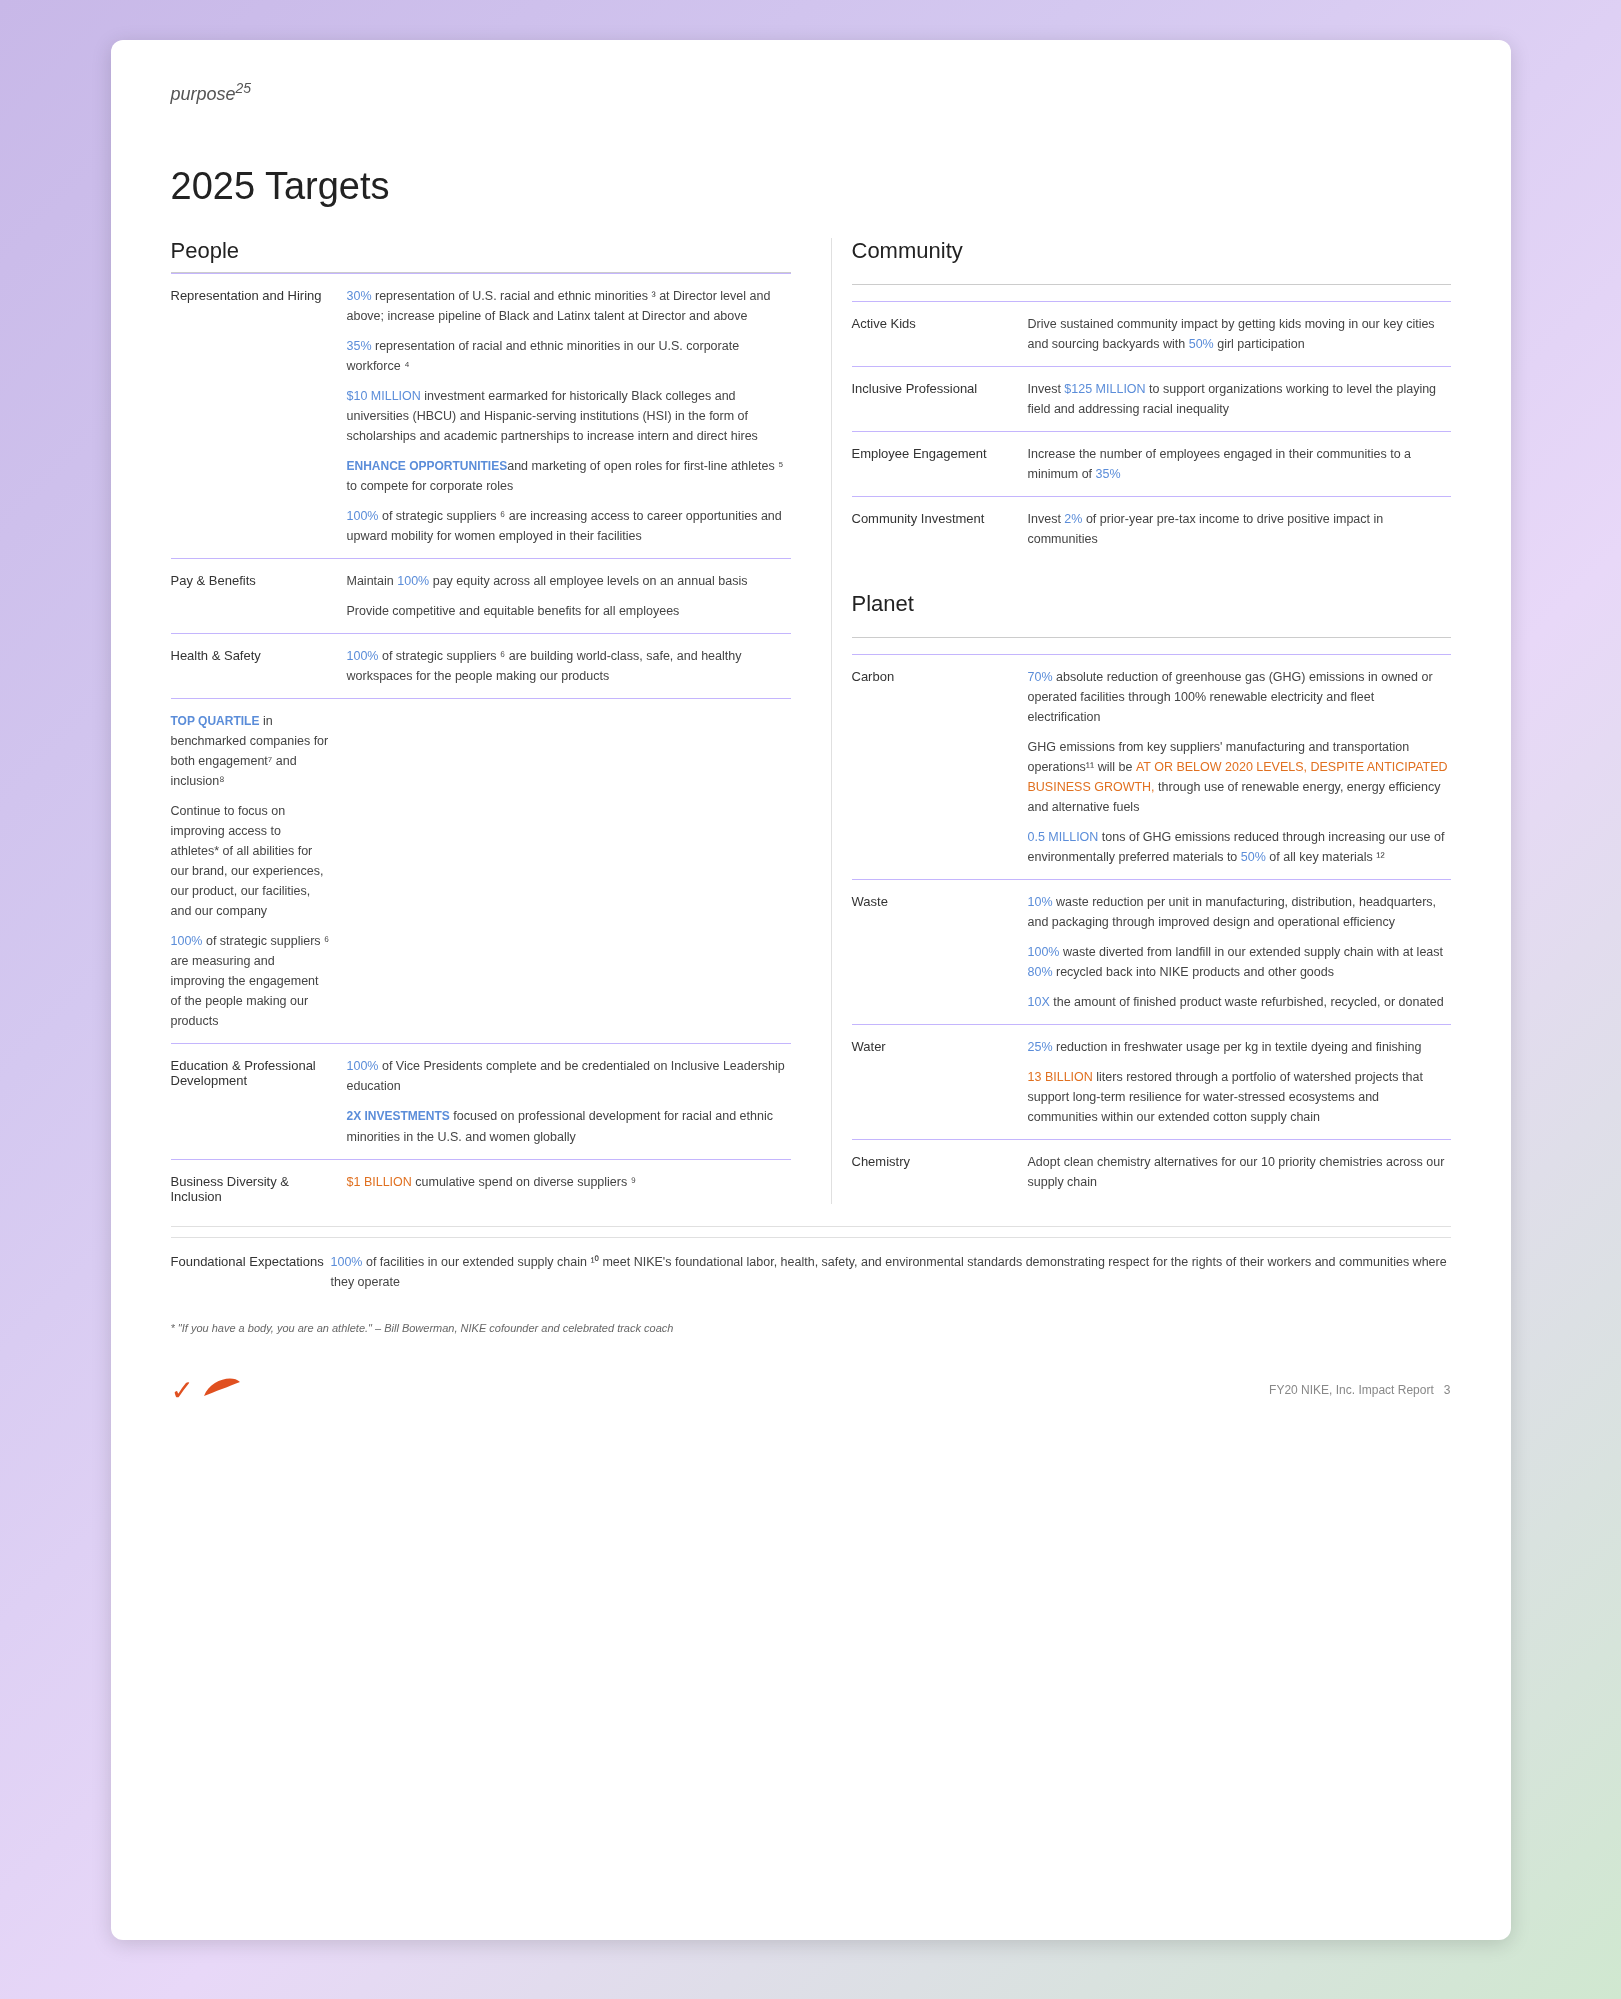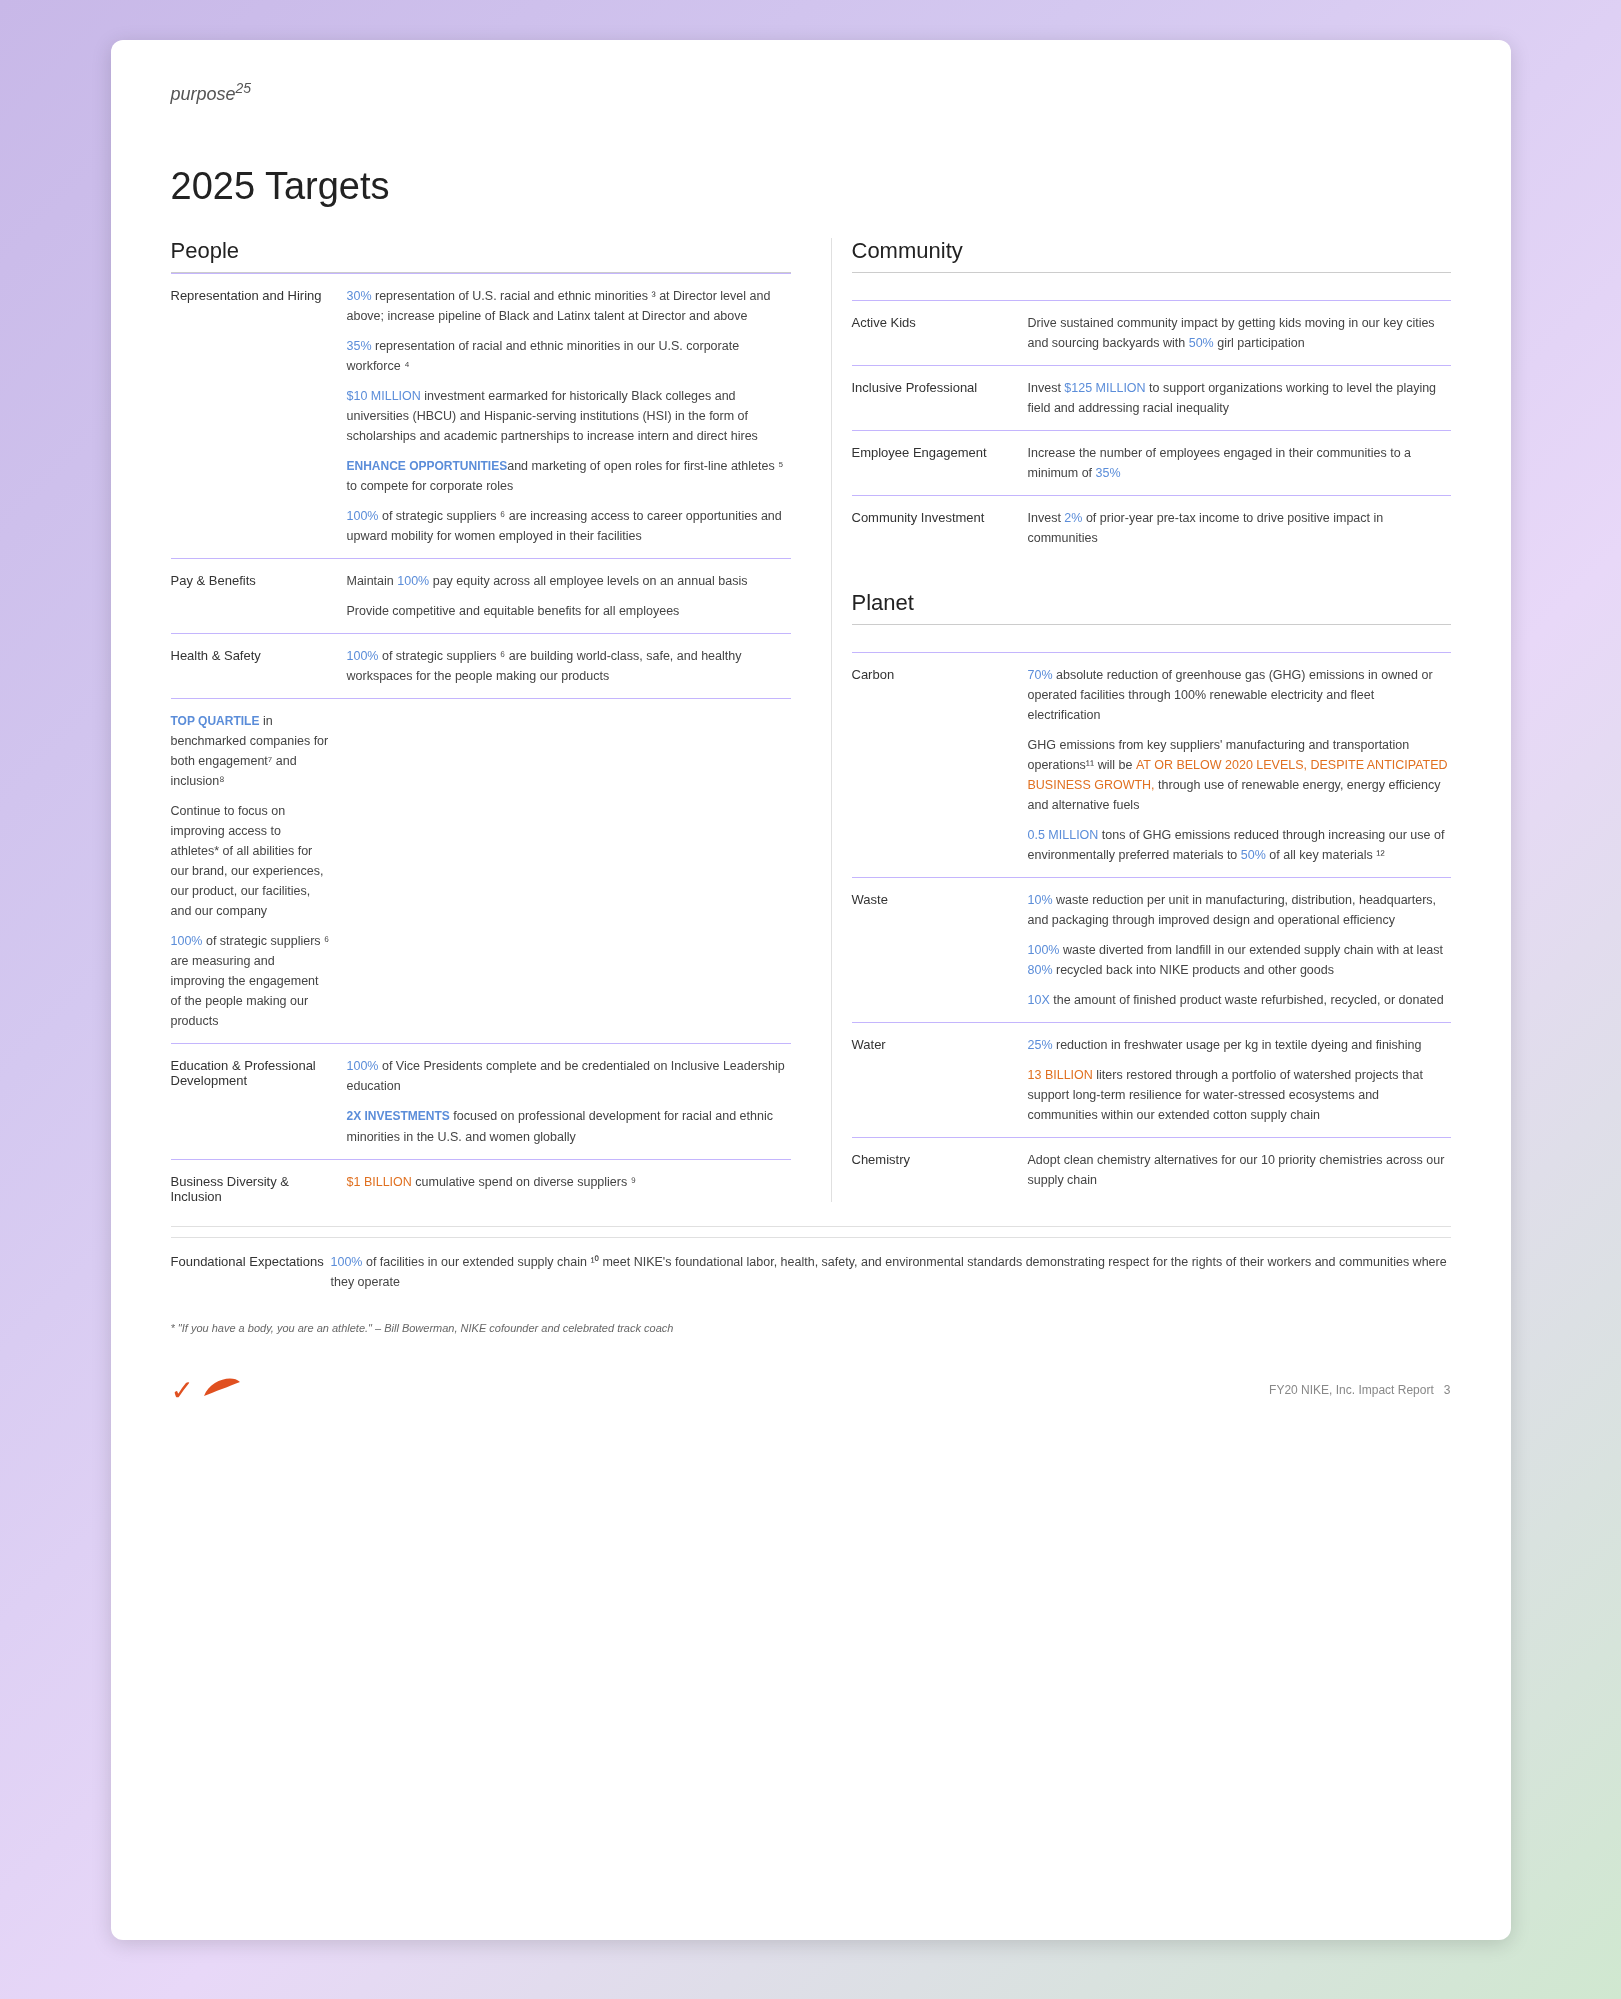--- a/index.html
+++ b/index.html
@@ -47,22 +47,22 @@
       font-weight: 400;
       color: #222;
       border-bottom: 1px solid #ccc;
       padding-bottom: 8px;
     }
     .section-right-title {
       font-size: 22px;
       font-weight: 400;
       color: #222;
       border-bottom: 1px solid #ccc;
-      padding-bottom: 8px;
-      margin-bottom: 27px;
+      padding-bottom: 20px;
+      margin-bottom: 16px;
     }
     .table-section {
       width: 100%;
     }
     .table-row {
       display: grid;
       grid-template-columns: 160px 1fr;
       border-top: 1px solid #c4b5fd;
       padding: 12px 0;
       gap: 16px;

